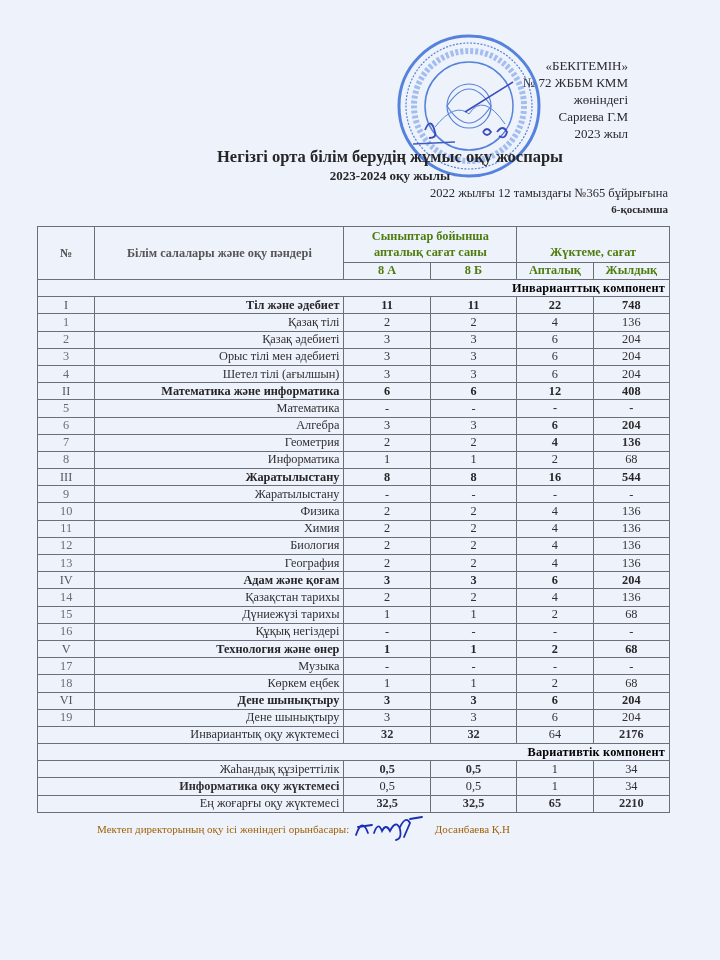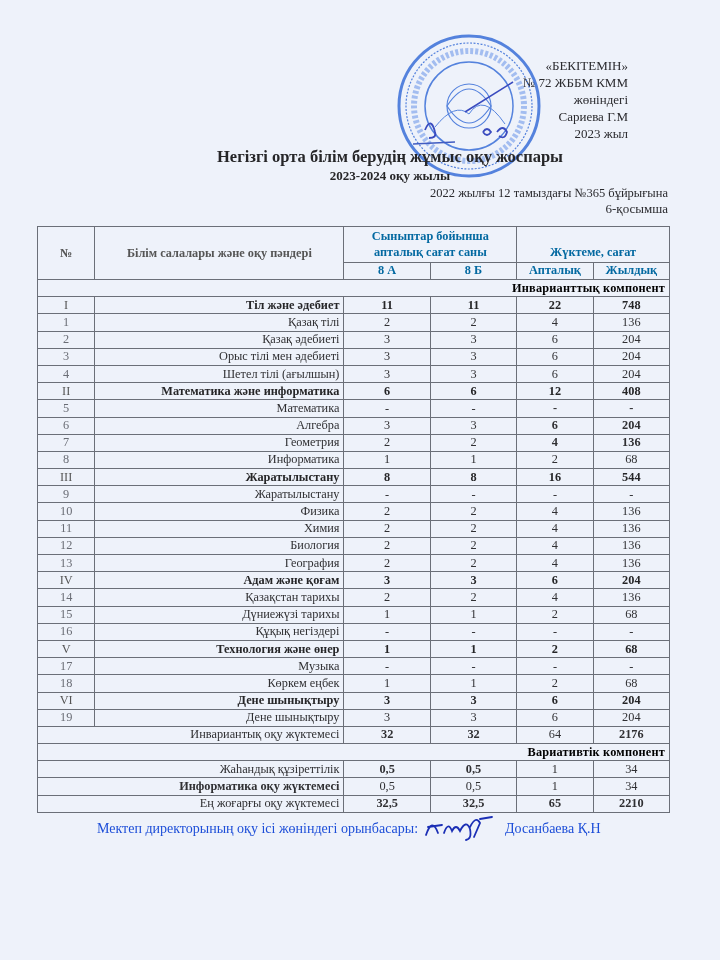--- a/index.html
+++ b/index.html
@@ -22,45 +22,45 @@
     text-align: center; font-weight: bold; font-size: 16.5px; color: #262628;
   }
   .subtitle {
     position: absolute; left: 0; width: 780px; top: 168px;
     text-align: center; font-weight: bold; font-size: 13px; color: #262628;
   }
   .order {
     position: absolute; right: 52px; top: 185px; text-align: right;
     font-size: 12.5px; line-height: 16px; color: #2a2a2e;
   }
-  .order .appendix { font-weight: normal; font-size: 13px; }
+  .order .appendix { font-weight: bold; font-size: 11px; }
   table.plan {
     position: absolute; left: 37px; top: 226px; width: 633px;
     border-collapse: collapse; font-size: 12.3px;
   }
   table.plan td, table.plan th {
     border: 1px solid #6b6f78; padding: 0 4px; height: 16.2px;
     line-height: 15px; text-align: center; font-weight: normal; color: #303033;
   }
-  table.plan th { font-weight: bold; color: #0369a1; }
+  table.plan th { font-weight: bold; color: #4d7c0f; }
   table.plan td.subj { text-align: right; padding-left: 8px; }
   table.plan td.num { color: #6a6d75; }
   table.plan tr.group td { font-weight: bold; color: #262628; }
   table.plan tr.group td.num { font-weight: normal; color: #555; }
   table.plan tr.section td { font-weight: bold; text-align: right; color: #000000; letter-spacing: 0.2px; }
   table.plan td.b { font-weight: bold; }
   table.plan tr.total td.subj { font-weight: normal; }
   .col-no { width: 57px; }
   .col-subj { width: 248px; }
   .col-a { width: 86px; }
   .col-b { width: 86px; }
   .col-w { width: 76px; }
   .col-y { width: 76px; }
   .footer {
-    position: absolute; left: 97px; top: 813px; font-size: 14px; color: #1d4ed8;
+    position: absolute; left: 97px; top: 813px; font-size: 11px; color: #a16207;
     white-space: nowrap;
   }
   .footer .sig { display: inline-block; width: 80px; height: 28px; vertical-align: -8px; }
 </style>
 </head>
 <body>
 
 <div class="approval">
   <div>«БЕКІТЕМІН»</div>
   <div>№ 72 ЖББМ КММ</div>

